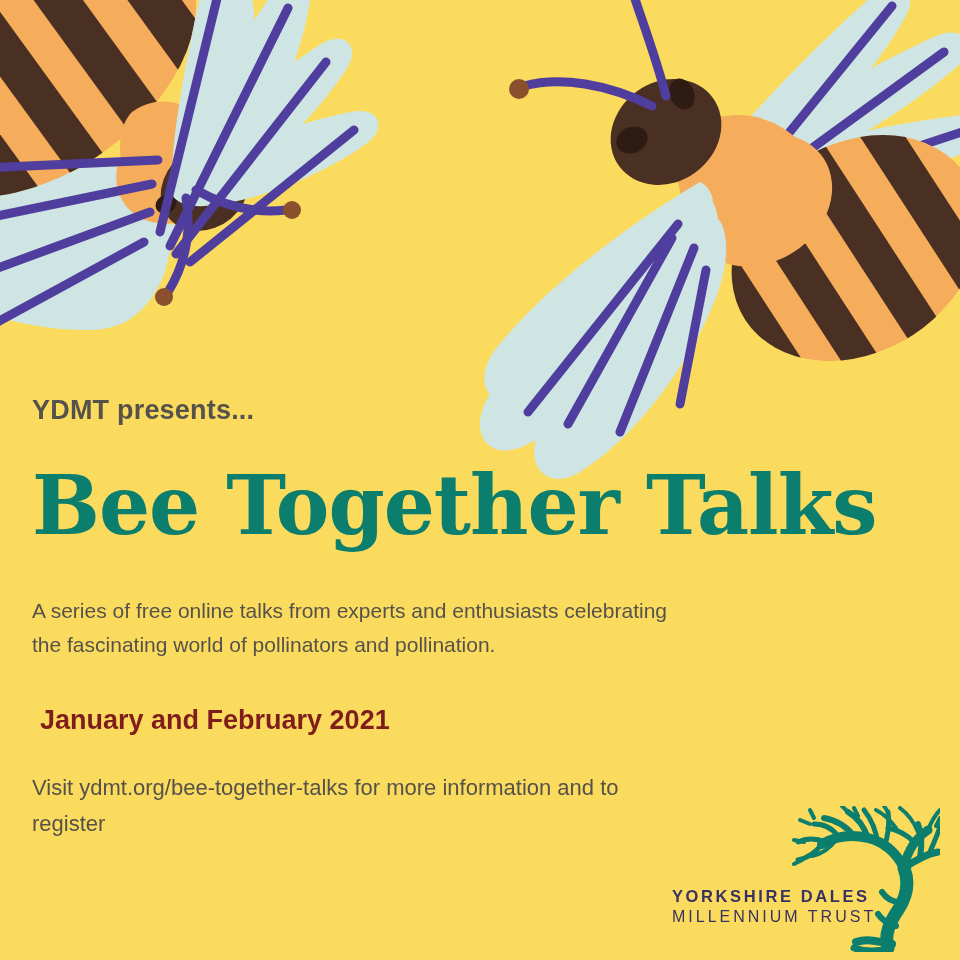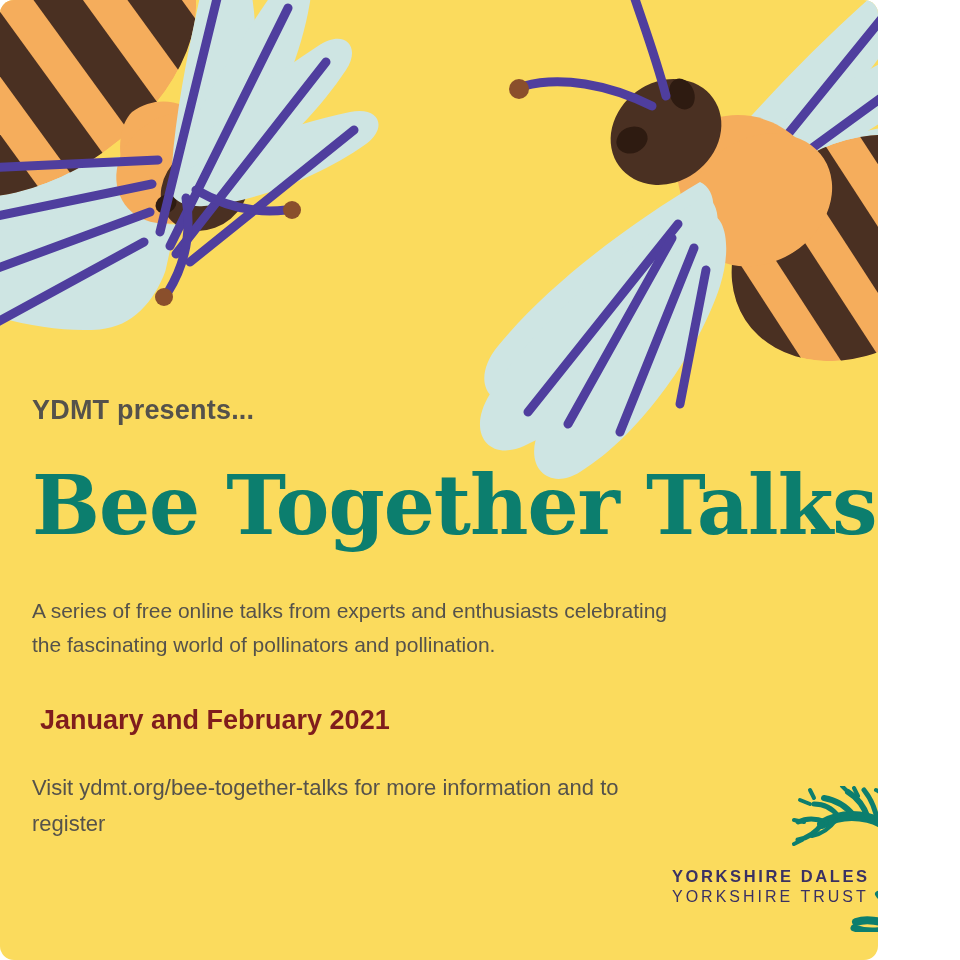--- a/index.html
+++ b/index.html
@@ -3,26 +3,25 @@
 <meta charset="utf-8">
 <title>Bee Together Talks</title>
 <style>
   html, body {
     margin: 0;
     padding: 0;
     background: #ffffff;
   }
   #poster {
     position: relative;
-    width: 878px;
+    width: 960px;
     height: 960px;
     overflow: hidden;
     background: #fbdb5d;
     font-family: "Liberation Sans", sans-serif;
-    border-radius: 14px;
   }
 
   
   #bee-art {
     position: absolute;
     left: 0; top: 0;
     width: 960px;
     height: 960px;
     pointer-events: none;
   }
@@ -88,21 +87,21 @@
     margin: 0;
     padding-top: 26px;
     line-height: 1.62;
     max-width: 650px;
   }
 
   
   #logo {
     position: absolute;
     left: 672px;
-    top: 786px;
+    top: 806px;
     width: 268px;
     height: 146px;
   }
   #logo .logo-tree {
     position: absolute;
     right: 0;
     top: 0;
     width: 148px;
     height: 146px;
   }
@@ -316,17 +315,17 @@
         <path d="M 56 6 L 50 0" stroke-width="4"></path>
         <path d="M 66 10 L 62 2" stroke-width="4"></path>
         <path d="M 12 36 L 2 34" stroke-width="4"></path>
         <path d="M 10 54 L 2 58" stroke-width="4"></path>
         <path d="M 96 6 L 92 0" stroke-width="4"></path>
         <path d="M 144 20 L 148 12" stroke-width="4"></path>
       </g>
     </svg>
     <div class="logo-words">
       <div class="logo-line1">YORKSHIRE DALES</div>
-      <div class="logo-line2">YORKSHIRE TRUST</div>
+      <div class="logo-line2">MILLENNIUM TRUST</div>
     </div>
   </div>
 
 </div>
 
 </body></html>

